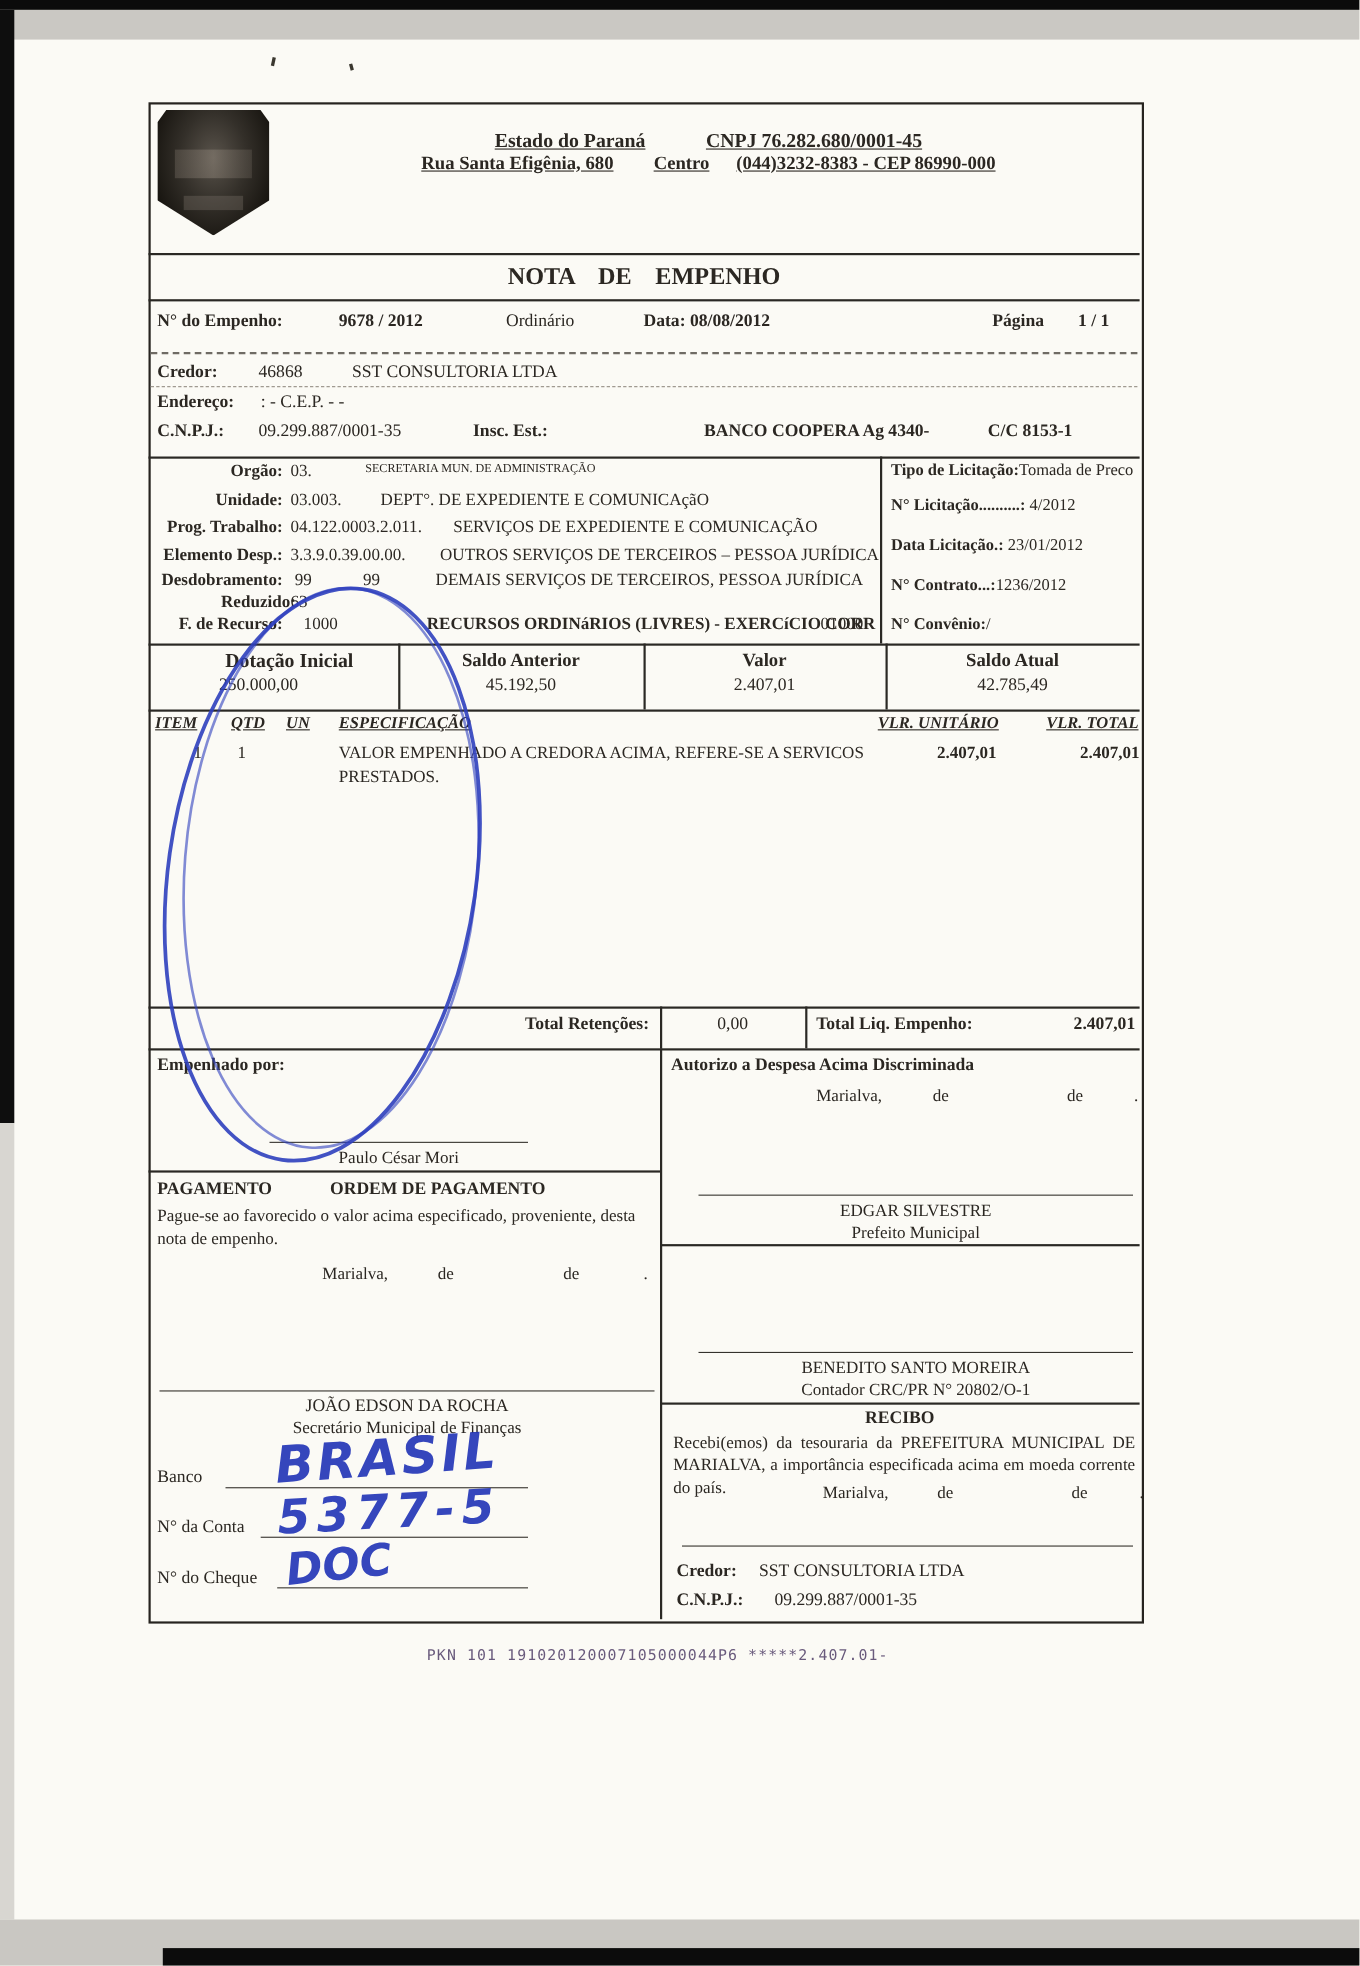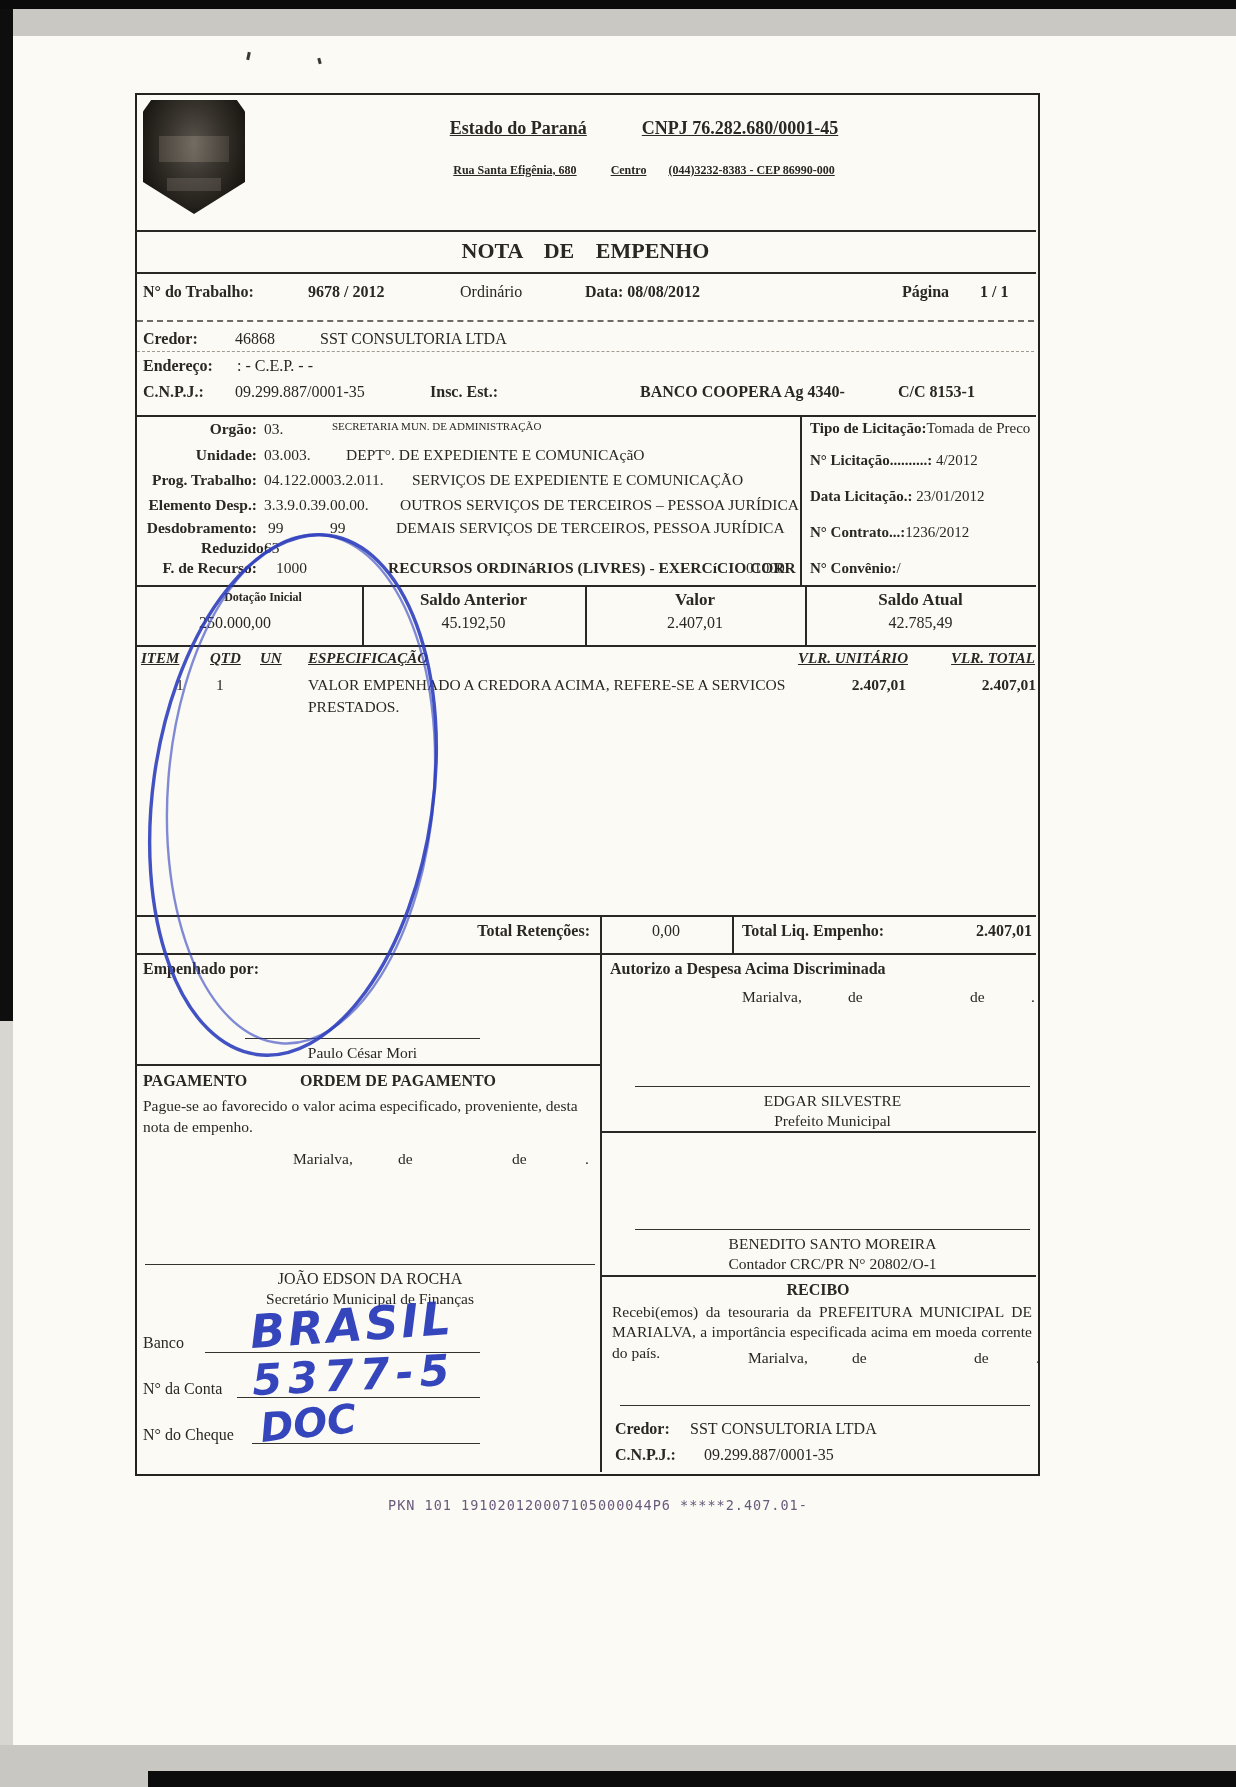--- a/index.html
+++ b/index.html
@@ -67,31 +67,31 @@
 <div class="line" style="left:600px;top:1131px;width:436px"></div>
 <div class="line" style="left:600px;top:1275px;width:436px"></div>
 
 <div class="crest"></div>
 <div class="abs ctr" style="left:250px;top:106px;width:788px">
   <div style="margin-top:12px;font-size:18px">
     <span class="b u">Estado do Paraná</span>
     <span style="display:inline-block;width:46px"></span>
     <span class="b u">CNPJ 76.282.680/0001-45</span>
   </div>
-  <div style="margin-top:24px;font-size:12px">
+  <div style="font-size:17px">
     <span class="b u">Rua Santa Efigênia, 680</span>
     <span style="display:inline-block;width:28px"></span>
     <span class="b u">Centro</span>
     <span style="display:inline-block;width:16px"></span>
     <span class="b u">(044)3232-8383  -  CEP 86990-000</span>
   </div>
 </div>
 <div class="abs ctr b" style="left:135px;top:238px;width:901px;font-size:22px;word-spacing:16px">NOTA DE EMPENHO</div>
 
-<div class="abs b" style="left:143px;top:283px">N° do Trabalho:</div>
+<div class="abs b" style="left:143px;top:283px">N° do Empenho:</div>
 <div class="abs b" style="left:308px;top:283px">9678 / 2012</div>
 <div class="abs" style="left:460px;top:283px">Ordinário</div>
 <div class="abs b" style="left:585px;top:283px">Data: 08/08/2012</div>
 <div class="abs b" style="left:902px;top:283px">Página</div>
 <div class="abs b" style="left:980px;top:283px">1 / 1</div>
 
 <div class="abs b" style="left:143px;top:330px">Credor:</div>
 <div class="abs" style="left:235px;top:330px">46868</div>
 <div class="abs" style="left:320px;top:330px">SST CONSULTORIA LTDA</div>
 <div class="abs b" style="left:143px;top:357px">Endereço:</div>
@@ -140,21 +140,21 @@
 <div class="abs" style="left:810px;top:488px;font-size:15px">
   <span class="b">Data Licitação.:</span><span> 23/01/2012</span>
 </div>
 <div class="abs" style="left:810px;top:524px;font-size:15px">
   <span class="b">N° Contrato...:</span><span>1236/2012</span>
 </div>
 <div class="abs" style="left:810px;top:560px;font-size:15px">
   <span class="b">N° Convênio:</span><span>/</span>
 </div>
 
-<div class="abs ctr b" style="left:135px;top:590px;width:256px;font-size:12px">Dotação Inicial</div>
+<div class="abs ctr b" style="left:135px;top:590px;width:256px;font-size:18px">Dotação Inicial</div>
 <div class="abs ctr b" style="left:362px;top:590px;width:223px;font-size:17px">Saldo Anterior</div>
 <div class="abs ctr b" style="left:585px;top:590px;width:220px;font-size:17px">Valor</div>
 <div class="abs ctr b" style="left:805px;top:590px;width:231px;font-size:17px">Saldo Atual</div>
 <div class="abs ctr" style="left:135px;top:614px;width:200px">250.000,00</div>
 <div class="abs ctr" style="left:362px;top:614px;width:223px">45.192,50</div>
 <div class="abs ctr" style="left:585px;top:614px;width:220px">2.407,01</div>
 <div class="abs ctr" style="left:805px;top:614px;width:231px">42.785,49</div>
 
 <div class="abs b i u" style="left:141px;top:650px;font-size:15px">ITEM</div>
 <div class="abs b i u" style="left:210px;top:650px;font-size:15px">QTD</div>

